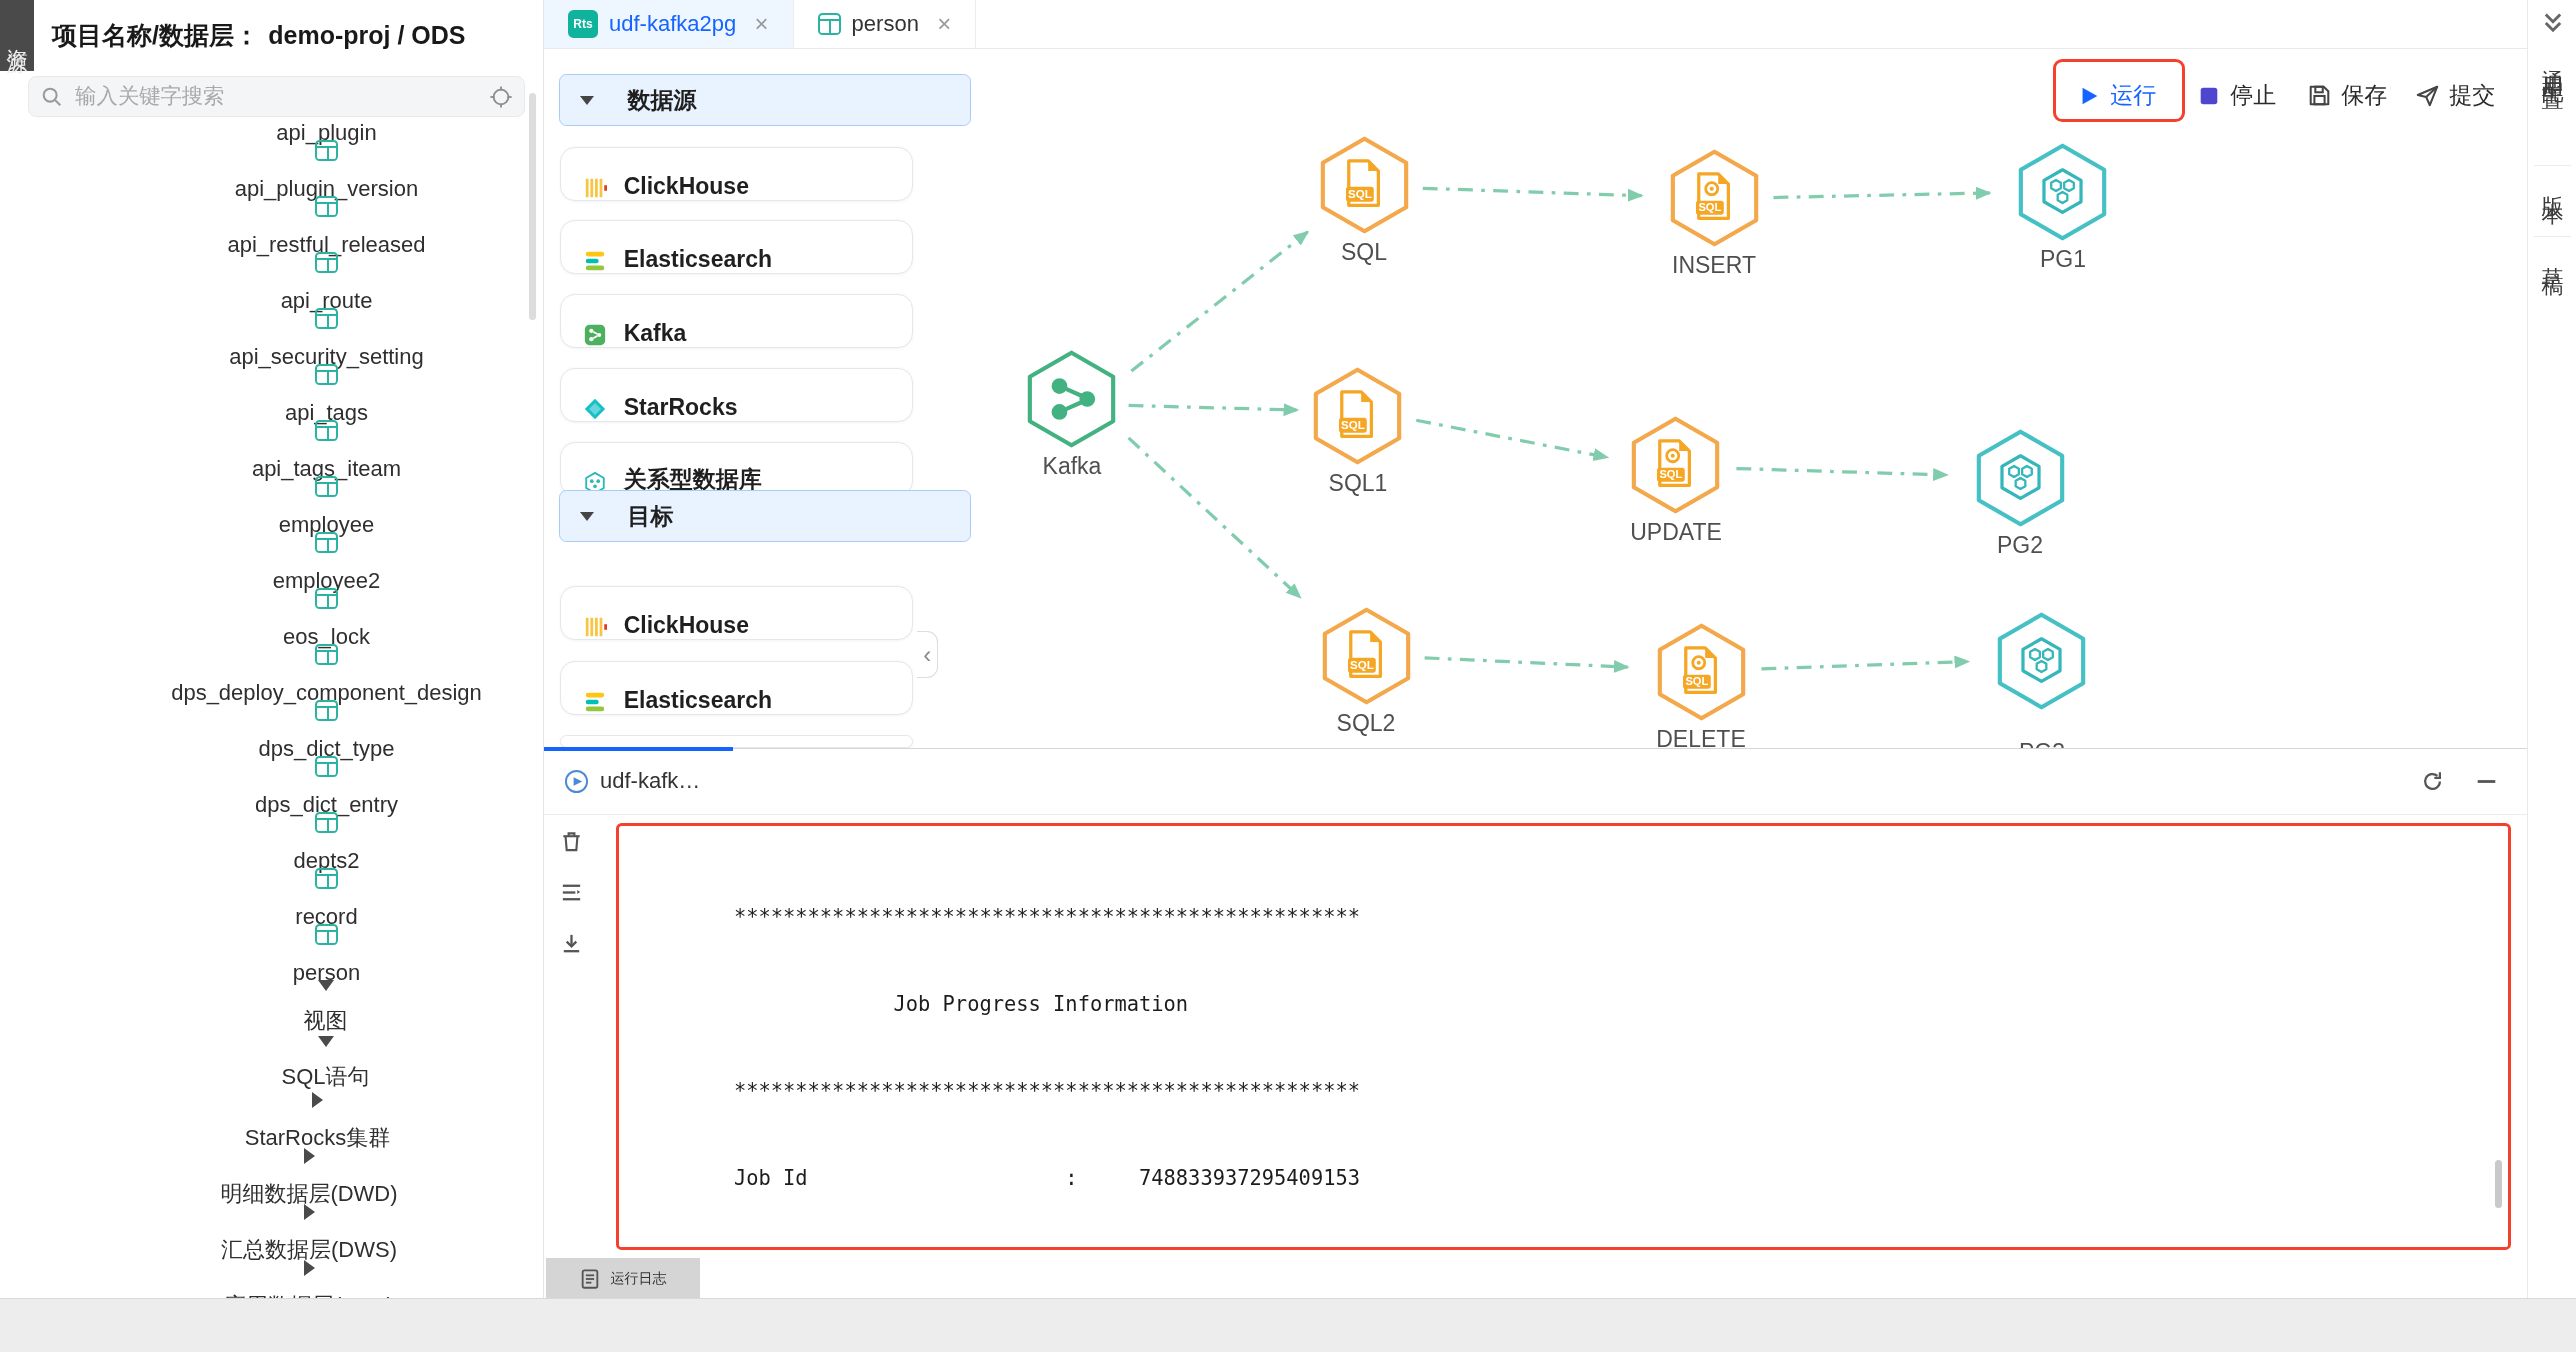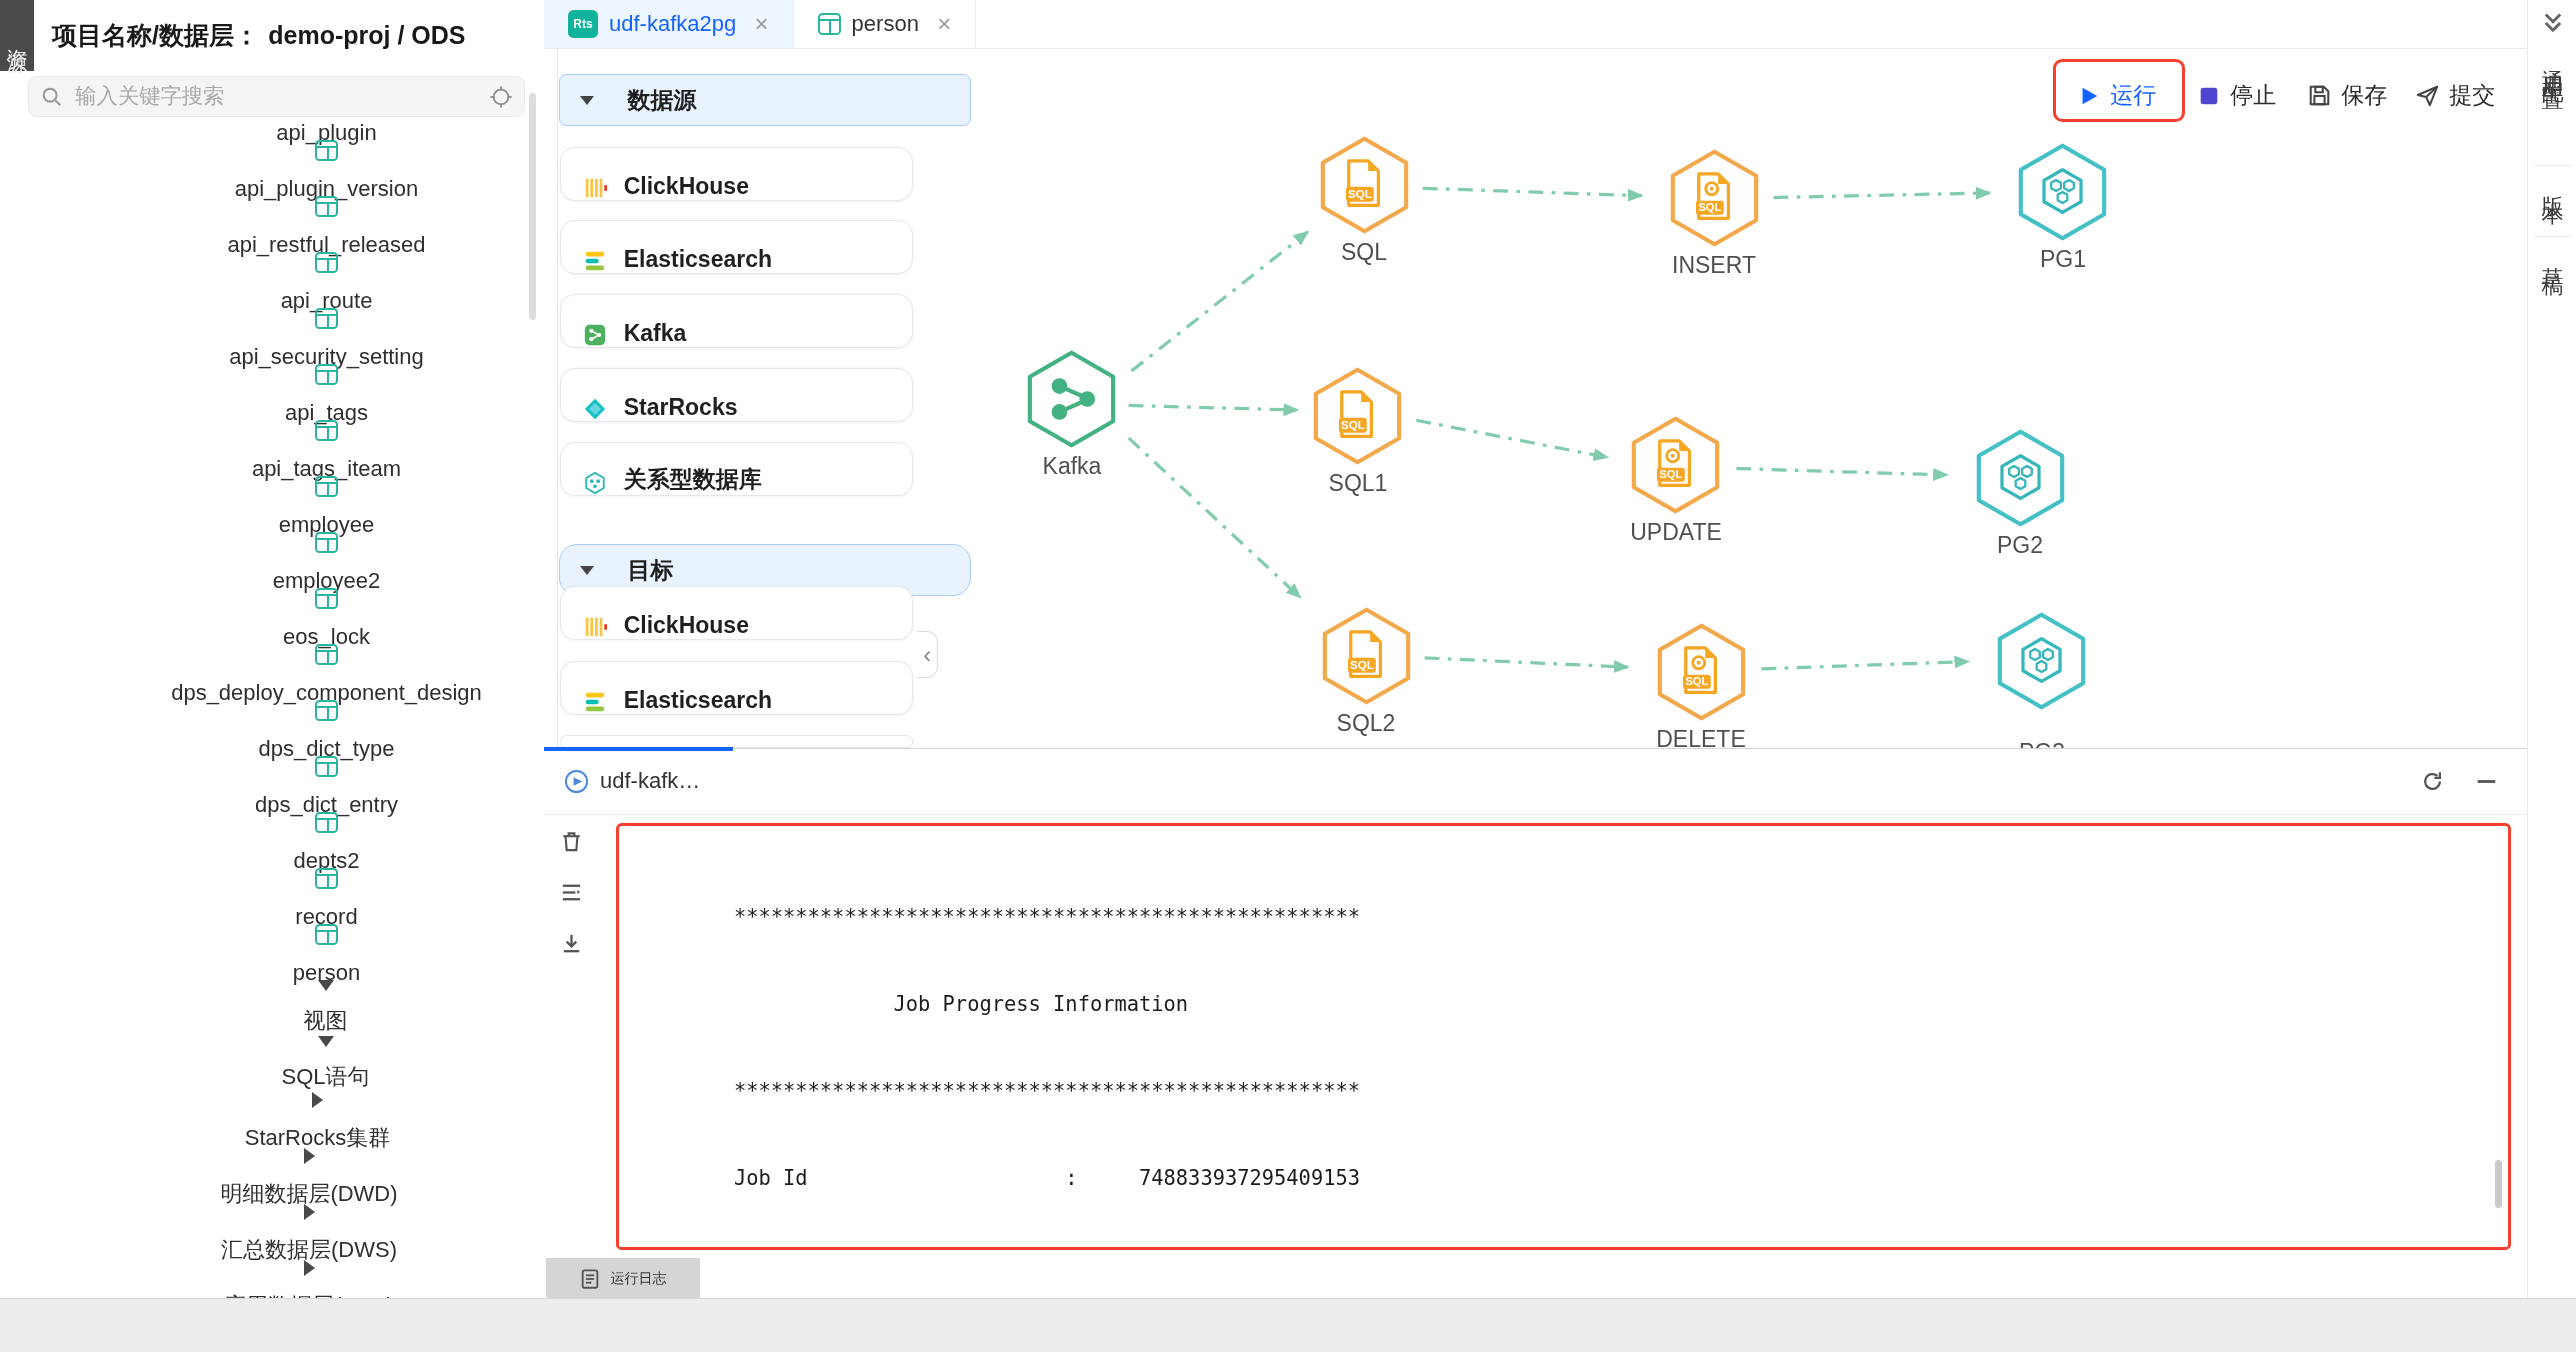--- a/index.html
+++ b/index.html
@@ -1,20 +1,20 @@
 <!DOCTYPE html>
 <html style="font-size:15px"><head>
 <meta charset="utf-8">
 <style>
   html,body{margin:0;padding:0;background:#fff;}
   .stage{position:relative;width:2576px;height:1353px;background:#fff;overflow:hidden;
          font-family:"Liberation Sans","DejaVu Sans",sans-serif;color:#2f2f2f;}
 
   
-  .sidebar{position:absolute;left:0;top:0;width:543px;height:1330px;background:#fff;border-right:0.9px solid #e4e4e4;padding-left:14px;}
+  .sidebar{position:absolute;left:0;top:0;width:543px;height:1330px;background:#fff;border-right:0.9px solid #e4e4e4;}
   .corner-tab{position:absolute;left:0;top:0;width:34px;height:71px;background:#4a4a4a;color:#ededed;
               display:flex;align-items:center;justify-content:center;
               writing-mode:vertical-rl;text-orientation:upright;font-size:21.3px;letter-spacing:3.7px;}
   .sb-title{position:absolute;left:52px;top:18.6px;font-size:25px;font-weight:bold;color:#191919;white-space:nowrap;}
   .sb-title .val{margin-left:9.3px;}
   .search-box{position:absolute;left:28px;top:76px;width:497px;height:41px;background:#f4f5f6;
               border:0.9px solid #e9e9e9;border-radius:8.4px;display:flex;align-items:center;box-sizing:border-box;padding:0 11px;}
   .search-box input{flex:1;border:none;background:transparent;outline:none;font-size:21.3px;color:#555;margin-left:9.3px;
                     font-family:"Liberation Sans","DejaVu Sans",sans-serif;}
   .search-box input::placeholder{color:#a9a9a9;}
@@ -445,21 +445,21 @@
     <svg width="24" height="24" viewBox="0 0 26 26">
       <path d="M13 2 L22.5 7.5 V18.5 L13 24 L3.5 18.5 V7.5 Z" fill="none" stroke="#2db7b5" stroke-width="2"></path>
       <g fill="#2db7b5">
           <circle cx="9.5" cy="11" r="2"></circle>
           <circle cx="16.5" cy="11" r="2"></circle>
           <circle cx="13" cy="16.5" r="2"></circle>
         </g>
     </svg>
     <span>关系型数据库</span>
   </div>
-  <div class="phead" style="top:544px;border-radius:18px;">
+  <div class="phead" style="top:490px;">
     <span class="pcaret"></span>
     <span class="plabel">目标</span>
   </div>
   <div class="pitem" style="top:586px;">
     <svg width="24" height="24" viewBox="0 0 26 26">
       <g fill="#f6c544">
           <rect x="3" y="3" width="3" height="20"></rect>
           <rect x="8" y="3" width="3" height="20"></rect>
           <rect x="13" y="3" width="3" height="20"></rect>
           <rect x="18" y="3" width="3" height="20"></rect>

